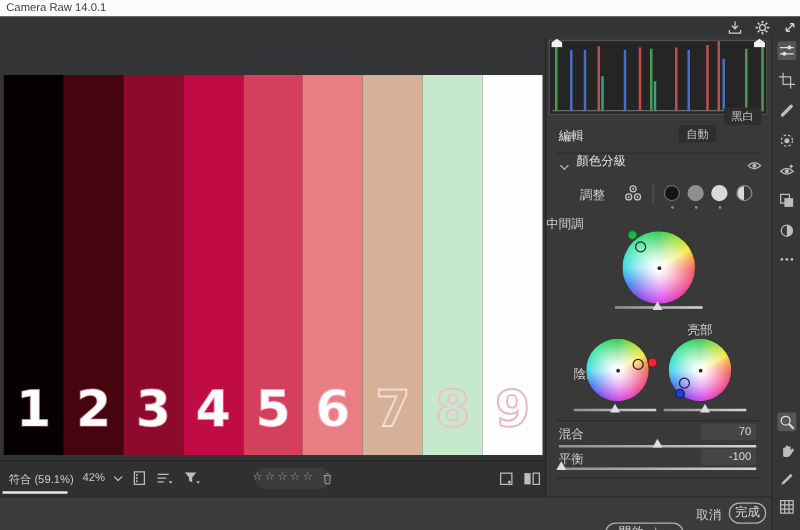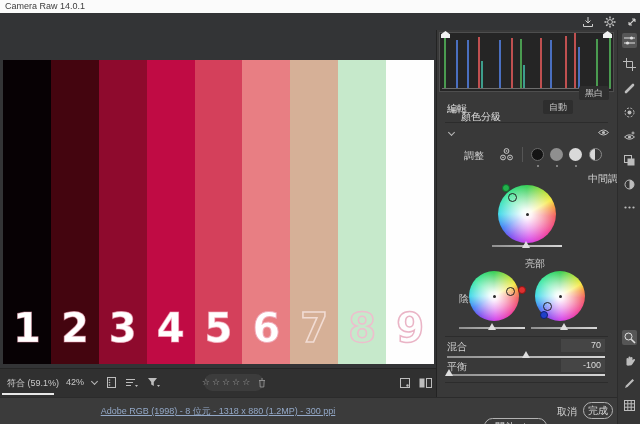--- a/index.html
+++ b/index.html
@@ -187,21 +187,20 @@
     </div>
     <div class="abs" style="left:418px; top:7px;">
       <svg class="ico" width="15" height="14" viewBox="0 0 15 14">
           <rect x="1.5" y="2.5" width="5" height="9" fill="#bdbdbd"></rect>
           <rect x="8.5" y="2.5" width="5" height="9" stroke="#bdbdbd" fill="none"></rect>
         </svg>
     </div>
   </div>
 
   <div id="statusbar" class="abs">
-    <span id="info-link">Adobe RGB (1998) - 8 位元 - 1318 x 880 (1.2MP) - 300 ppi</span>
     <div class="pillbtn" style="left:484px; top:20px; width:63px;font-family:Liberation Serif, serif;">
       <span>開啟</span>
       <span style="display:inline-block; width:1px; height:10px; background:#9a9a9a; margin:0 4px 0 6px; vertical-align:middle;"></span>
       <span class="chev" style="margin-bottom:2px;"></span>
     </div>
     <span class="abs" style="left:557px; top:7px; font-size:10px; color:#d2d2d2; cursor:pointer;">取消</span>
     <div class="pillbtn" style="left:583px; top:4px; width:30px;">完成</div>
   </div>
 
   <div id="panel" class="abs">
@@ -229,21 +228,21 @@
     </div>
     <div class="clip-tri" style="left:4px;"></div>
     <div class="clip-tri" style="left:166px;"></div>
 
     <span class="plabel" style="left:10px; top:72px; font-weight:normal; color:#e4e4e4;">編輯</span>
     <div class="pbtn" style="left:106px; top:70px;">自動</div>
     <div class="pbtn" style="left:142px; top:56px;">黑白</div>
     <div class="divider" style="top:92px;"></div>
 
     <span class="chev abs" style="left:12px; top:100px; transform:rotate(45deg);"></span>
-    <span class="plabel" style="left:24px; top:80px; color:#e0e0e0;">顏色分級</span>
+    <span class="plabel" style="left:24px; top:92px; color:#e0e0e0;">顏色分級</span>
     <div class="abs" style="left:160px; top:96px;">
       <svg class="ico" width="13" height="13" viewBox="0 0 13 13">
           <path d="M1.5 6.5Q6.5 1.5 11.5 6.5Q6.5 11.5 1.5 6.5Z" stroke="#bdbdbd" fill="none"></path>
           <circle cx="6.5" cy="6.5" r="1.6" fill="#bdbdbd"></circle>
         </svg>
     </div>
 
     <span class="plabel" style="left:27px; top:119px;">調整</span>
     <div class="abs" style="left:61px; top:116px; width:17px; height:17px;">
       <svg class="ico" width="17" height="17" viewBox="0 0 17 17">
@@ -259,30 +258,30 @@
     </div>
     <div class="abs" style="left:85px; top:117px; width:1px; height:15px; background:#555;"></div>
     <div class="adj-circle" style="left:94px; top:118px; background:#141414; border:1px solid #6a6a6a;"></div>
     <div class="adj-circle" style="left:113px; top:118px; background:#8f8f8f;"></div>
     <div class="adj-circle" style="left:132px; top:118px; background:#d9d9d9;"></div>
     <div class="adj-circle" style="left:152px; top:118px; background:linear-gradient(90deg,#d9d9d9 50%,#3a3a3a 50%); border:1px solid #888;"></div>
     <div class="mini-dot" style="left:100px; top:135px;"></div>
     <div class="mini-dot" style="left:119px; top:135px;"></div>
     <div class="mini-dot" style="left:138px; top:135px;"></div>
 
-    <span class="plabel" style="left:0; top:142px; width:181px; text-align:right;">中間調</span>
+    <span class="plabel" style="left:0; top:142px; width:181px; text-align:left;">中間調</span>
     <div class="wheel" style="left:61px; top:155px; width:58px; height:58px;"></div>
     <div class="wcenter" style="left:89px; top:183px;"></div>
     <div class="wring" style="left:71px; top:163px;"></div>
     <div class="wdot" style="left:65px; top:154px; background:#22b24c; border:1px solid #0e6e2c;"></div>
     <div class="track" style="left:55px; top:215px; width:70px;"></div>
     <div class="thumb" style="left:85px; top:211px;"></div>
 
     <span class="plabel" style="left:22px; top:227px; width:70px; text-align:left;margin-top:35px;">陰影</span>
-    <span class="plabel" style="left:88px; top:227px; width:70px; ">亮部</span>
+    <span class="plabel" style="left:88px; top:227px; width:70px; text-align:center;">亮部</span>
 
     <div class="wheel" style="left:32px; top:241px; width:50px; height:50px;"></div>
     <div class="wcenter" style="left:56px; top:265px;"></div>
     <div class="wring" style="left:69px; top:257px;"></div>
     <div class="wdot" style="left:81px; top:256px; background:#e03030; border:1px solid #8e1515;"></div>
     <div class="track" style="left:22px; top:297px; width:66px;"></div>
     <div class="thumb" style="left:51px; top:293px;"></div>
 
     <div class="wheel" style="left:98px; top:241px; width:50px; height:50px;"></div>
     <div class="wcenter" style="left:122px; top:265px;"></div>

